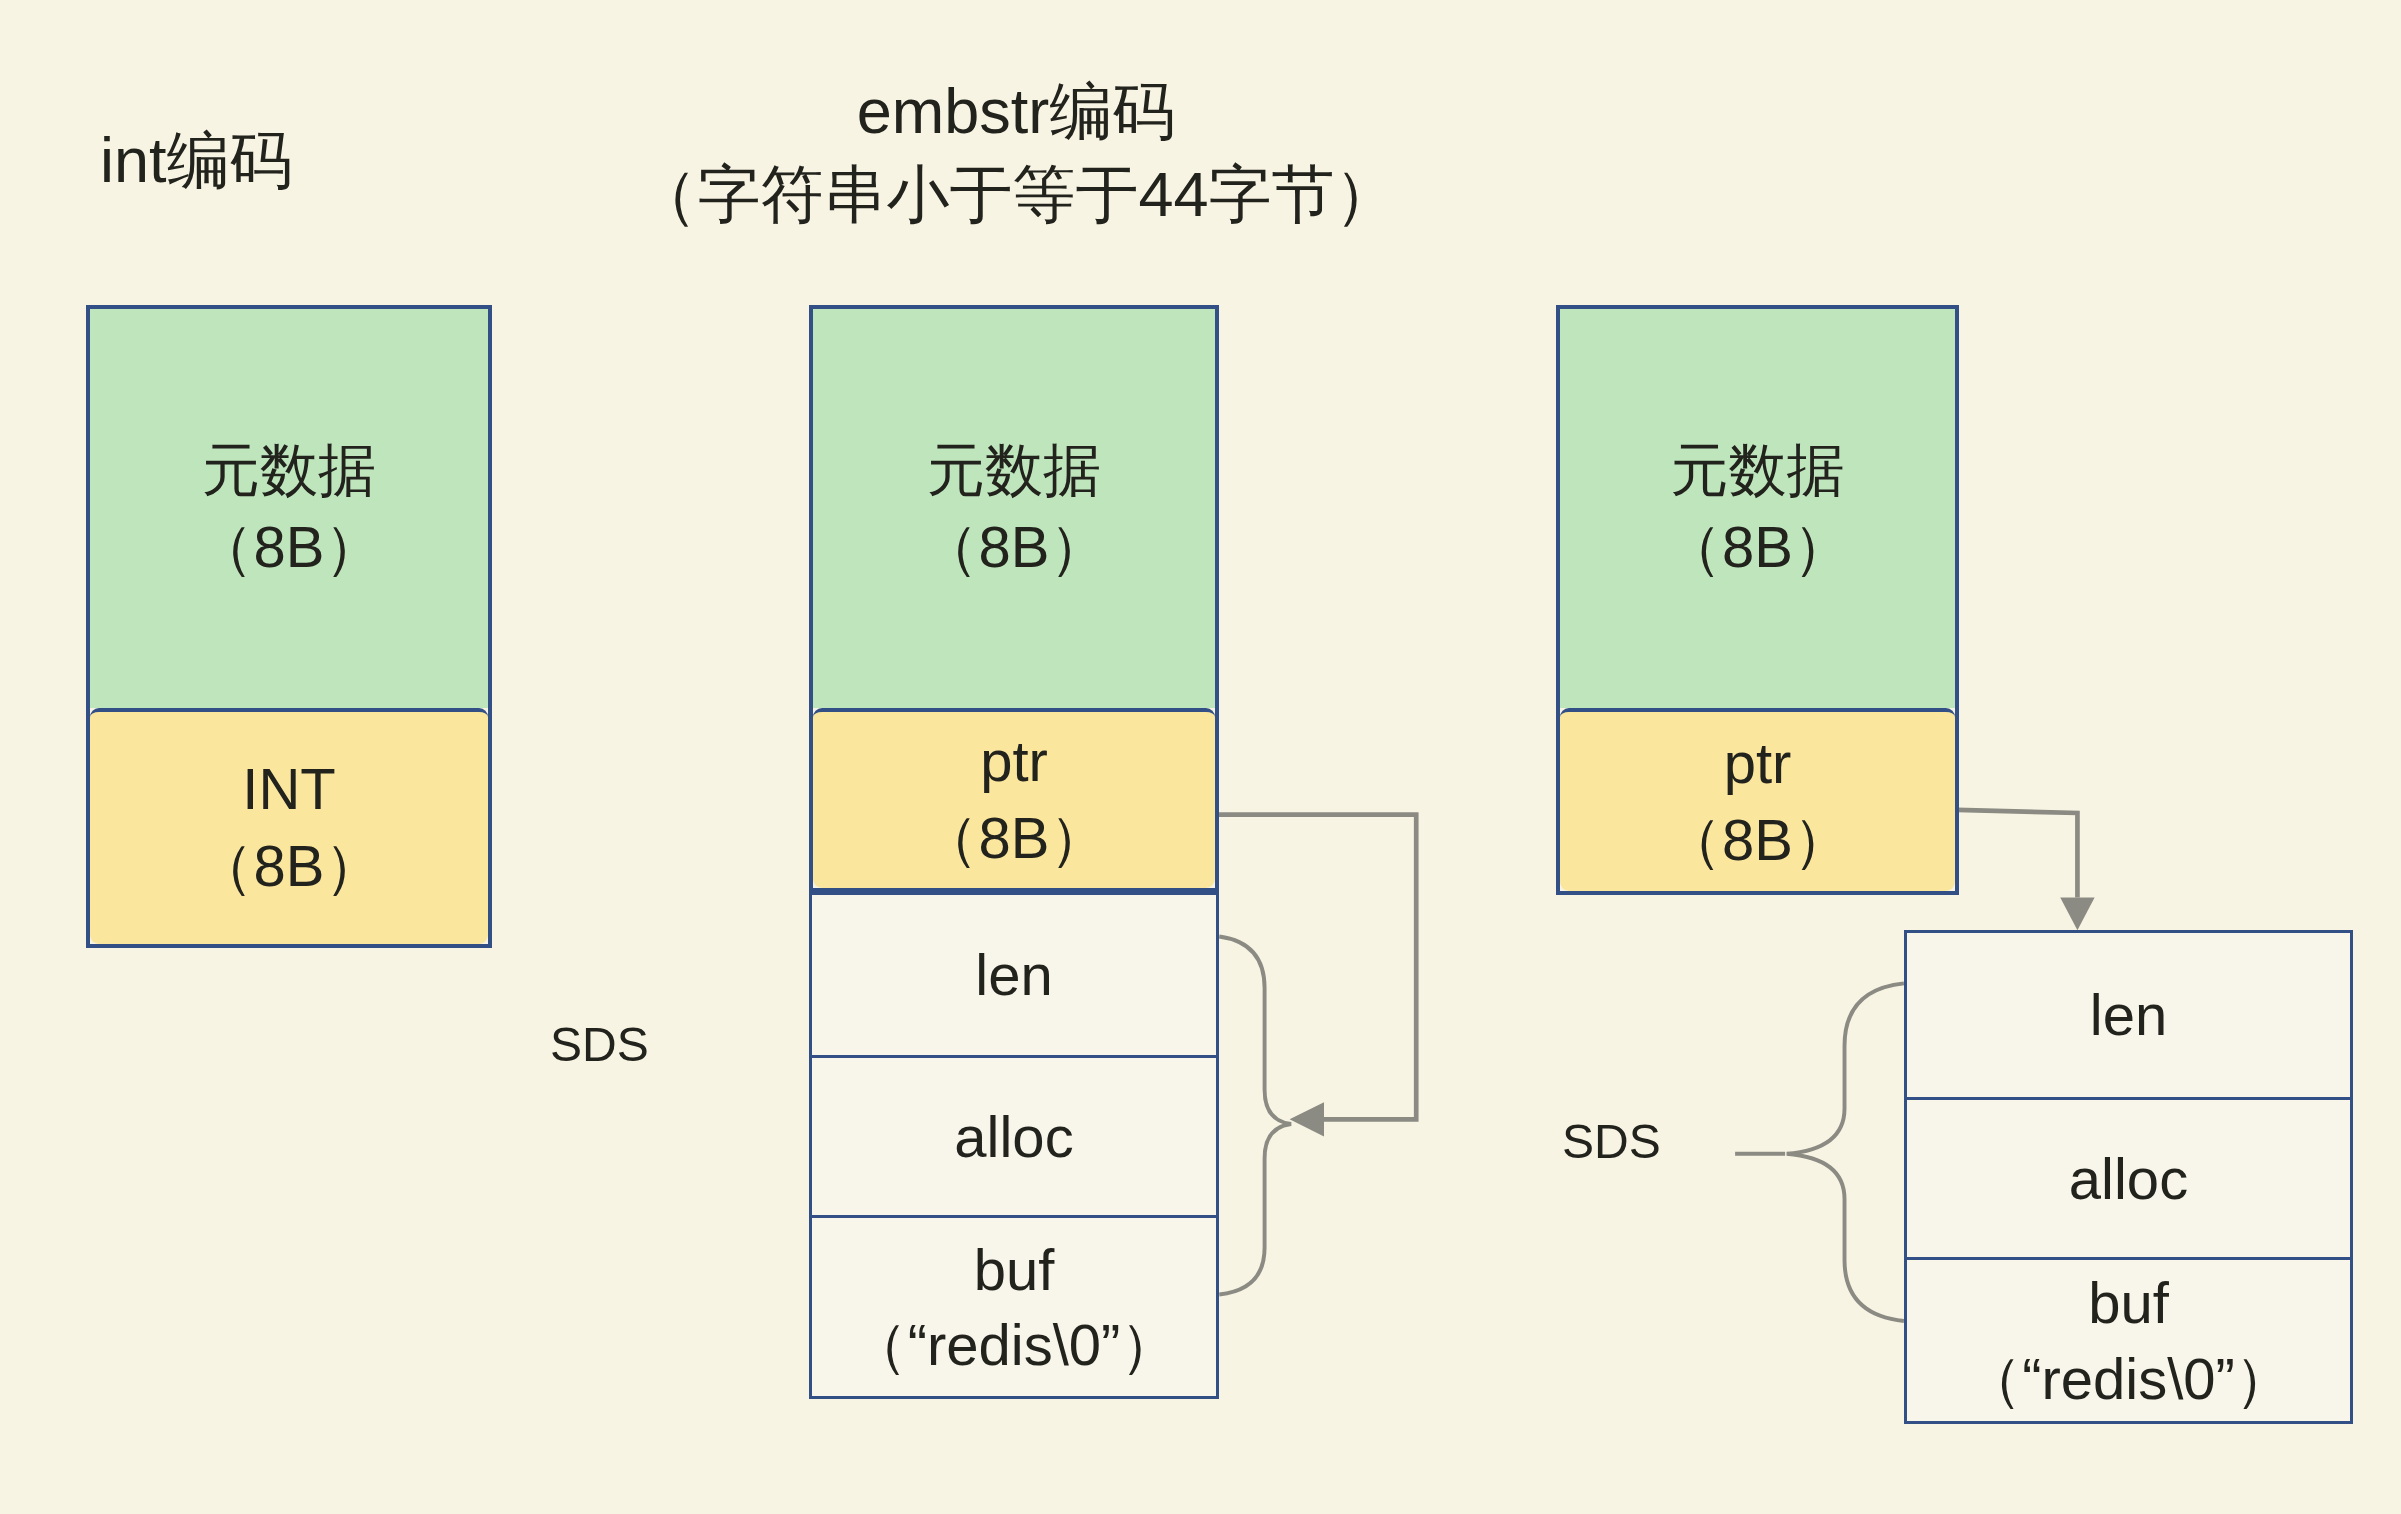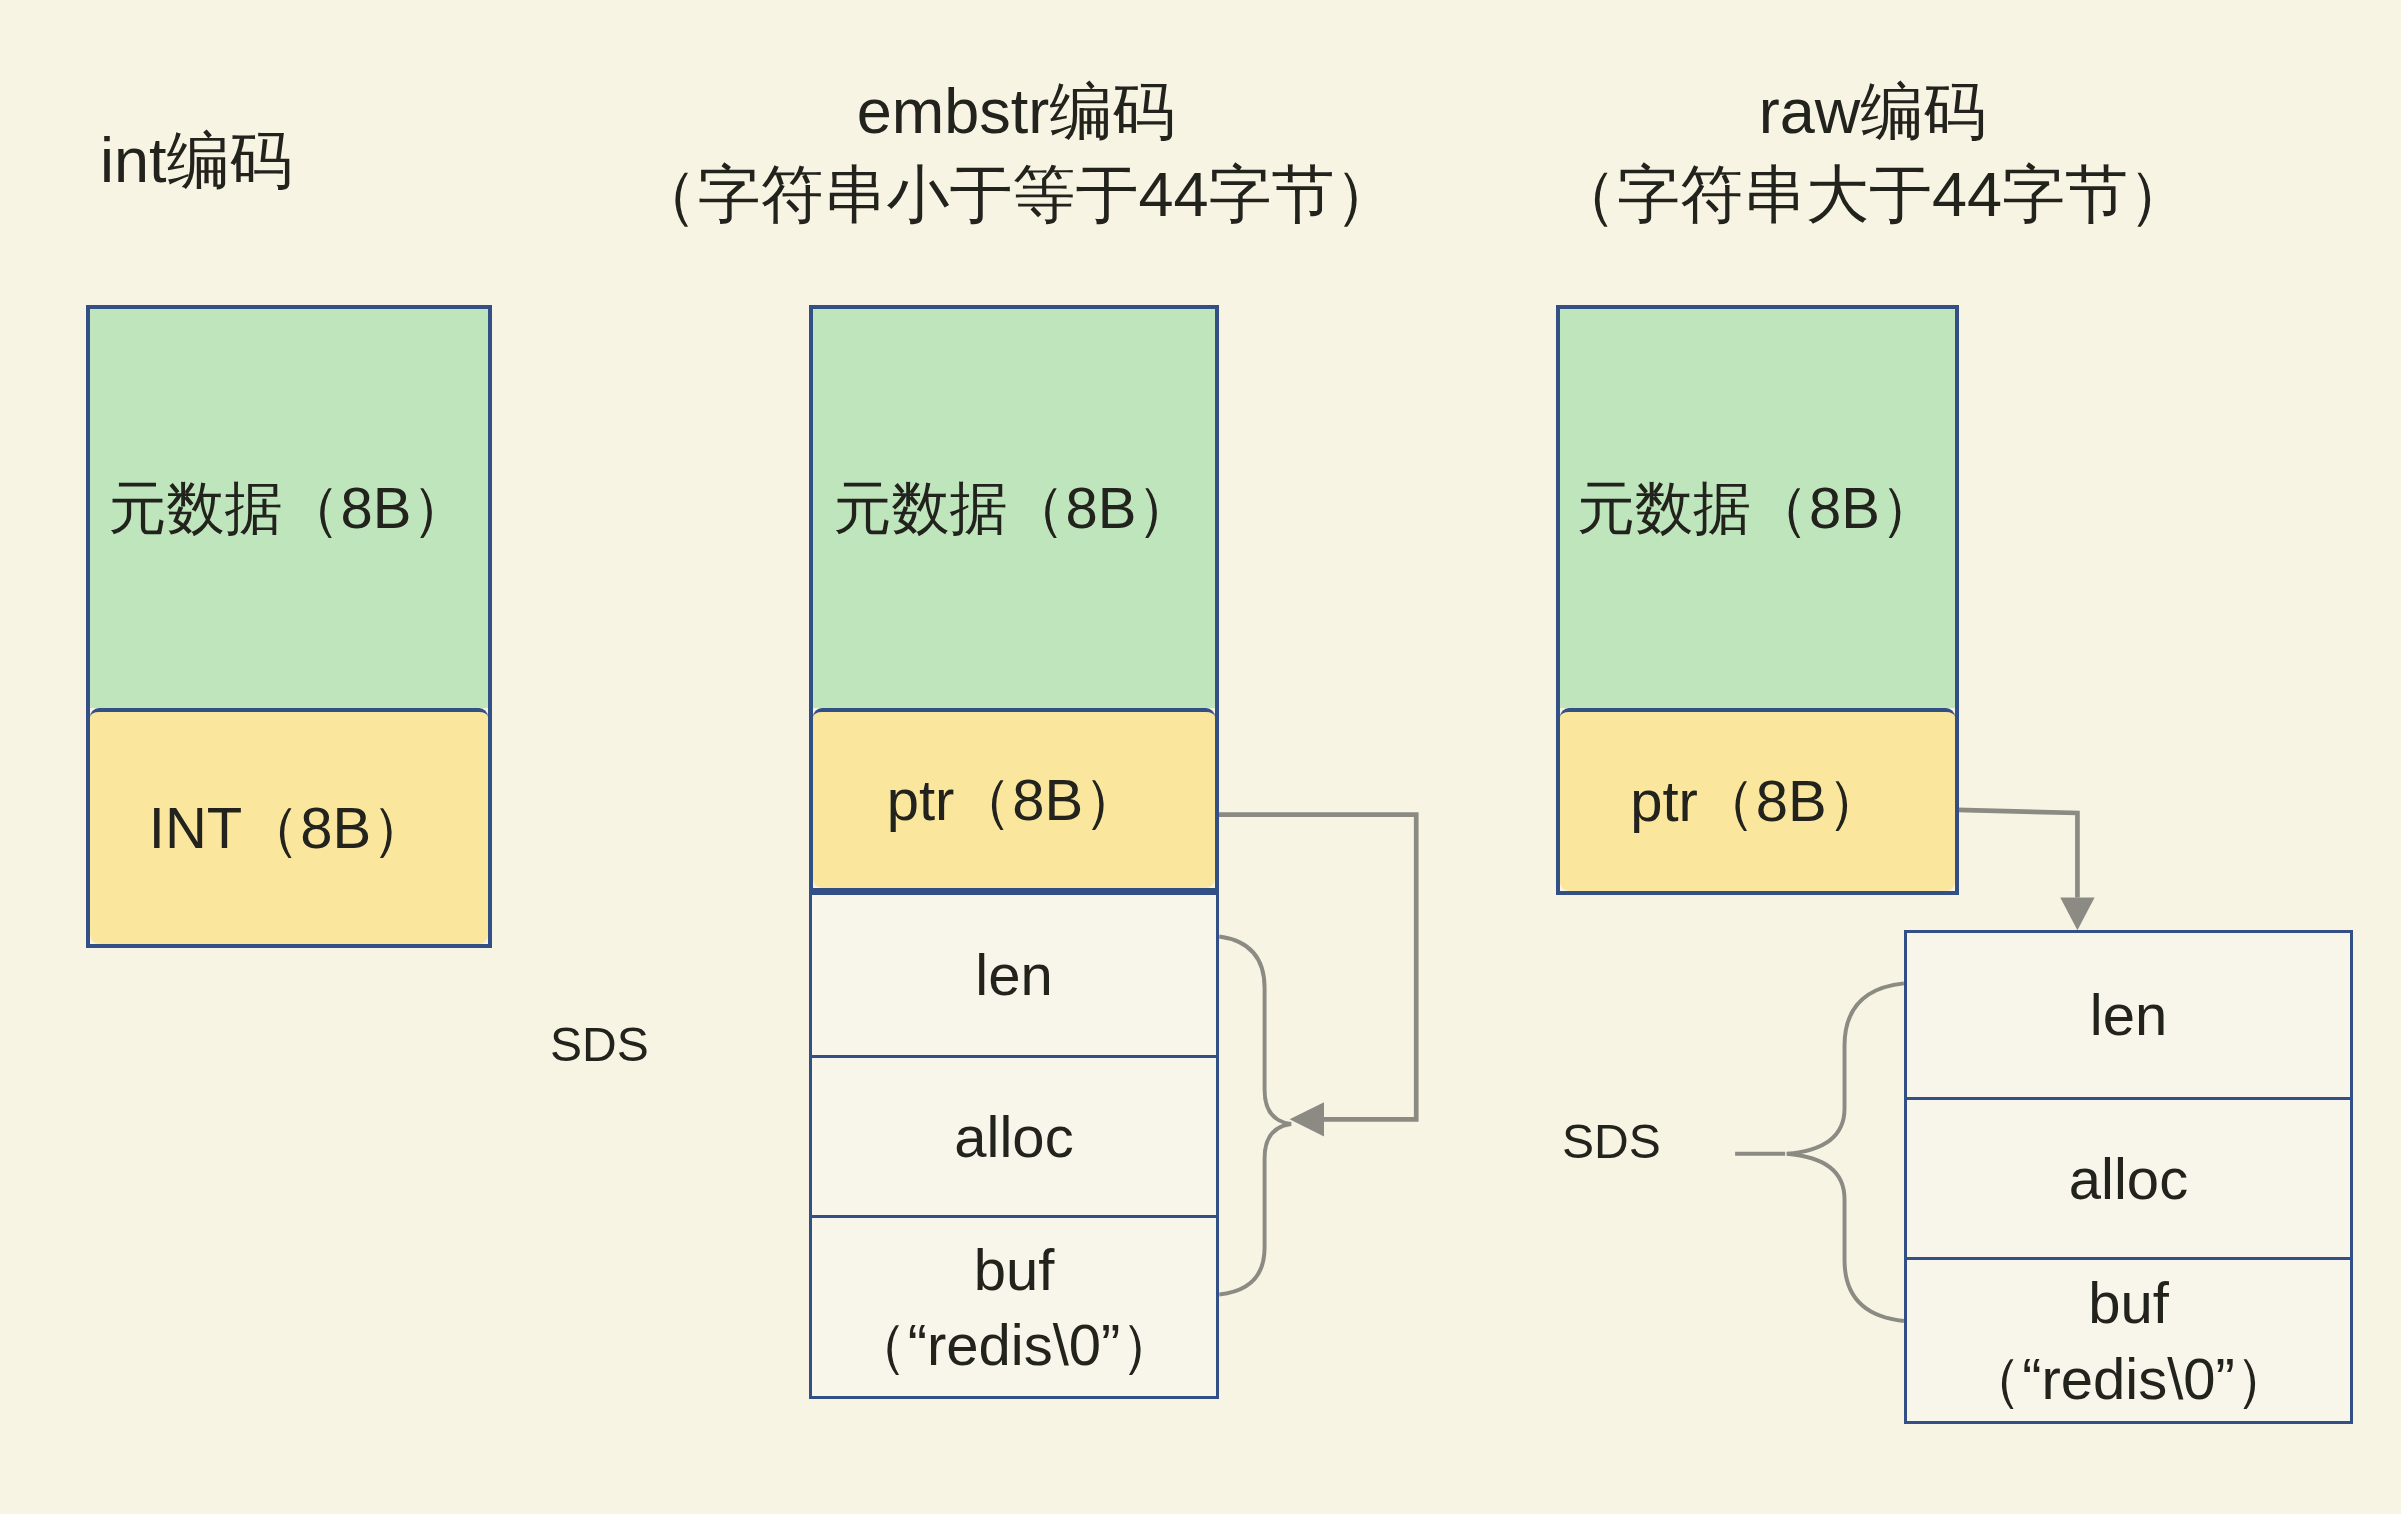--- a/index.html
+++ b/index.html
@@ -41,20 +41,21 @@
   .title.centered { text-align: center; }
   .obj-box {
     position: absolute;
     border: 4.7px solid var(--border-blue);
     display: flex;
     flex-direction: column;
     z-index: 2;
   }
   .cell {
     display: flex;
+    flex-direction: column;
     align-items: center;
     justify-content: center;
     font-size: 58px;
     line-height: 1.32;
     text-align: center;
   }
   .cell.green { background: var(--green); flex: 0 0 399px; }
   .cell.yellow { background: var(--yellow); flex: 1; border-top: 4.7px solid var(--border-blue); border-radius: 9px; }
   .sds-box {
     position: absolute;
@@ -129,24 +130,20 @@
 
   <div class="title title-int">
     <div>int编码</div>
   </div>
 
   <div class="title centered title-embstr">
     <div>embstr编码</div>
     <div>（字符串小于等于44字节）</div>
   </div>
 
-  <div class="title centered title-raw">
-    <div>raw编码</div>
-    <div>（字符串大于44字节）</div>
-  </div>
 
   <div class="obj-box box-int">
     <div class="cell green">
       <div>元数据</div>
       <div>（8B）</div>
     </div>
     <div class="cell yellow">
       <div>INT</div>
       <div>（8B）</div>
     </div>

